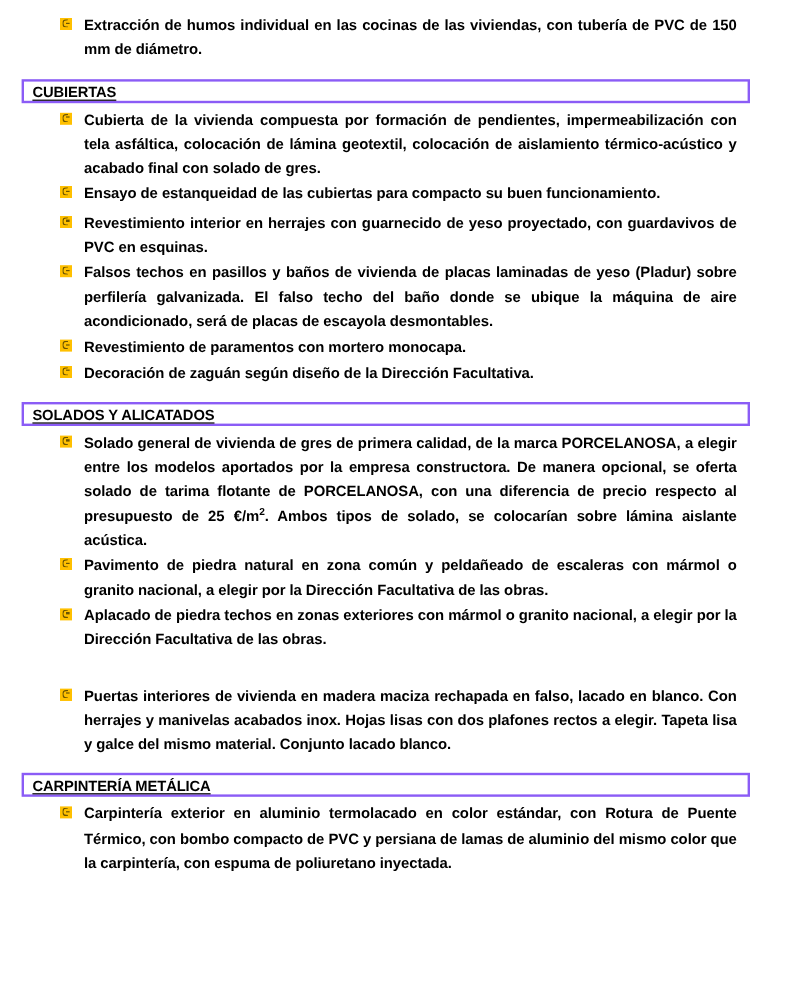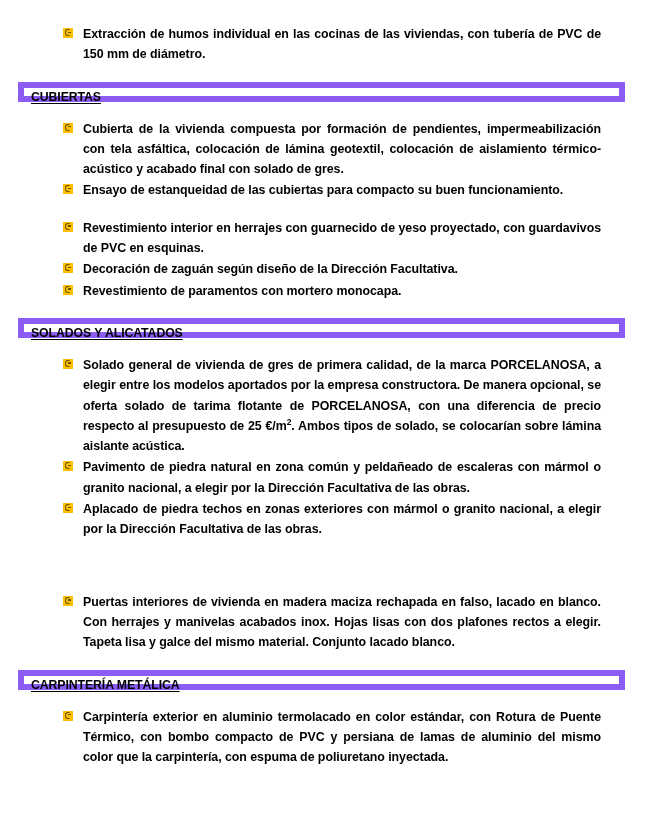--- a/index.html
+++ b/index.html
@@ -21,21 +21,21 @@
     box-sizing: border-box;
     padding: 0;
   }
   .doc {
     padding-top: 7px;
   }
   
   .section-box {
     margin-left: 18px;
     margin-right: 33px;
-    border: 6px solid #8b5cf6;
+    border: 2px solid #8b5cf6;
     height: 20px;
     box-sizing: border-box;
     display: block;
     position: relative;
     margin-top: 14px;
     margin-bottom: 2px;
   }
   .section-box .section-title {
     position: absolute;
     left: 7px;
@@ -44,21 +44,21 @@
     font-weight: bold;
     letter-spacing: -0.1px;
     text-decoration: underline;
     text-underline-offset: 1.5px;
     white-space: nowrap;
     line-height: 16px;
   }
   
   ul.items {
     list-style: none;
-    margin: 17px;
+    margin: 4px;
     padding: 0;
   }
   li.item {
     position: relative;
     padding-left: 66px;
     padding-right: 40px;
     margin: 0 0 1px 0;
     font-size: 12.4px;
     font-weight: bold;
     line-height: 20.3px;
@@ -137,28 +137,29 @@
           <span class="txt">Ensayo de estanqueidad de las cubiertas para compacto su buen funcionamiento.</span>
         </li>
       </ul>
       <ul class="items">
         <li class="item">
           <span class="bullet"></span>
           <span class="txt">Revestimiento interior en herrajes con guarnecido de yeso proyectado, con guardavivos de PVC en esquinas.</span>
         </li>
         <li class="item">
           <span class="bullet"></span>
+          <span class="txt">Falsos techos en pasillos y baños de vivienda de placas laminadas de yeso (Pladur) sobre perfilería galvanizada. El falso techo del baño donde se ubique la máquina de aire acondicionado, será de placas de escayola desmontables.</span>
+        </li>
+        <li class="item">
+          <span class="bullet"></span>
+          <span class="txt">Revestimiento de paramentos con mortero monocapa.</span>
         </li>
         <li class="item">
           <span class="bullet"></span>
           <span class="txt">Decoración de zaguán según diseño de la Dirección Facultativa.</span>
-        </li>
-        <li class="item">
-          <span class="bullet"></span>
-          <span class="txt">Revestimiento de paramentos con mortero monocapa.</span>
         </li>
       </ul>
       <div class="section-box">
         <span class="section-title">SOLADOS Y ALICATADOS</span>
       </div>
       <ul class="items">
         <li class="item">
           <span class="bullet"></span>
           <span class="txt">Solado general de vivienda de gres de primera calidad, de la marca PORCELANOSA, a elegir entre los modelos aportados por la empresa constructora. De manera opcional, se oferta solado de tarima flotante de PORCELANOSA, con una diferencia de precio respecto al presupuesto de 25 €/m<sup>2</sup>. Ambos tipos de solado, se colocarían sobre lámina aislante acústica.</span>
         </li>

